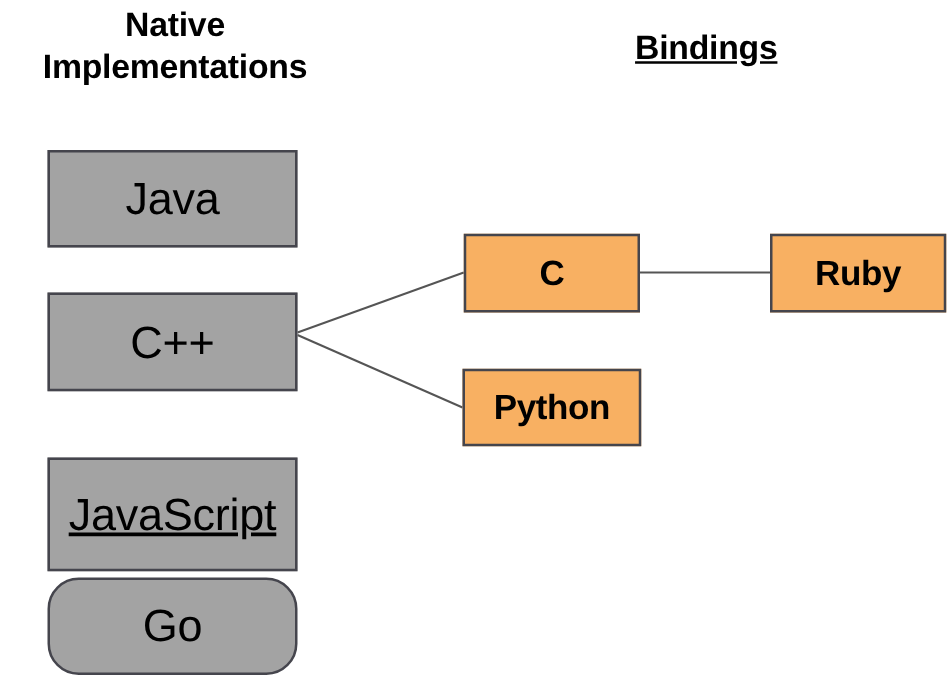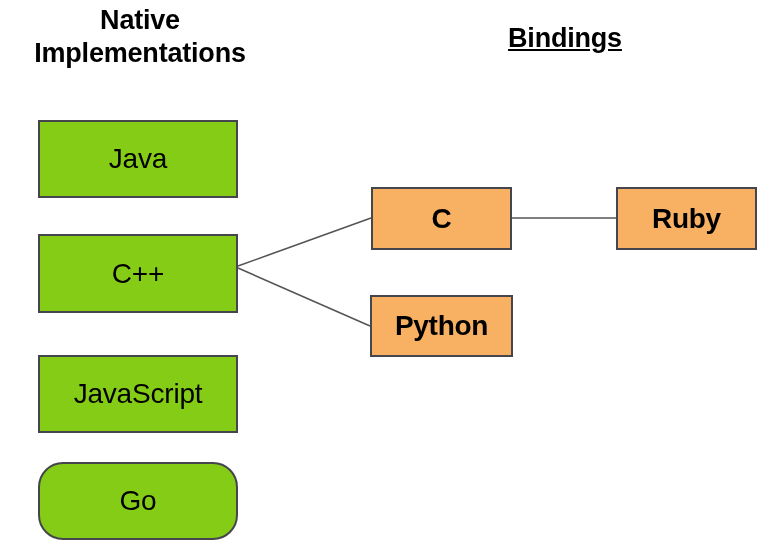--- a/index.html
+++ b/index.html
@@ -45,34 +45,34 @@
   .node {
     position: absolute;
     box-sizing: border-box;
     display: flex;
     align-items: center;
     justify-content: center;
     border: 2px solid #45454d;
     text-align: center;
   }
   .node-native {
-    background: #84cc16;
-    font-size: 28px;
+    background: #a3a3a3;
+    font-size: 36px;
     font-weight: normal;
     letter-spacing: -0.2px;
   }
   .node-binding {
     background: #f8b062;
     font-size: 28px;
     font-weight: bold;
     letter-spacing: -0.3px;
   }
   #node-java      { left: 38px;  top: 120px; width: 200px; height: 78px; }
   #node-cpp       { left: 38px;  top: 234px; width: 200px; height: 79px; }
-  #node-javascript{ left: 38px;  top: 355px; width: 200px; height: 78px; }
+  #node-javascript{ left: 38px;  top: 366px; width: 200px; height: 91px; text-decoration: underline; }
   #node-go        { left: 38px;  top: 462px; width: 200px; height: 78px; border-radius: 25px; }
 
   #node-c      { left: 371px; top: 187px; width: 141px; height: 63px; }
   #node-python { left: 370px; top: 295px; width: 143px; height: 62px; }
   #node-ruby   { left: 616px; top: 187px; width: 141px; height: 63px; }
 
   #connectors {
     position: absolute;
     left: 0; top: 0;
     width: 760px;

